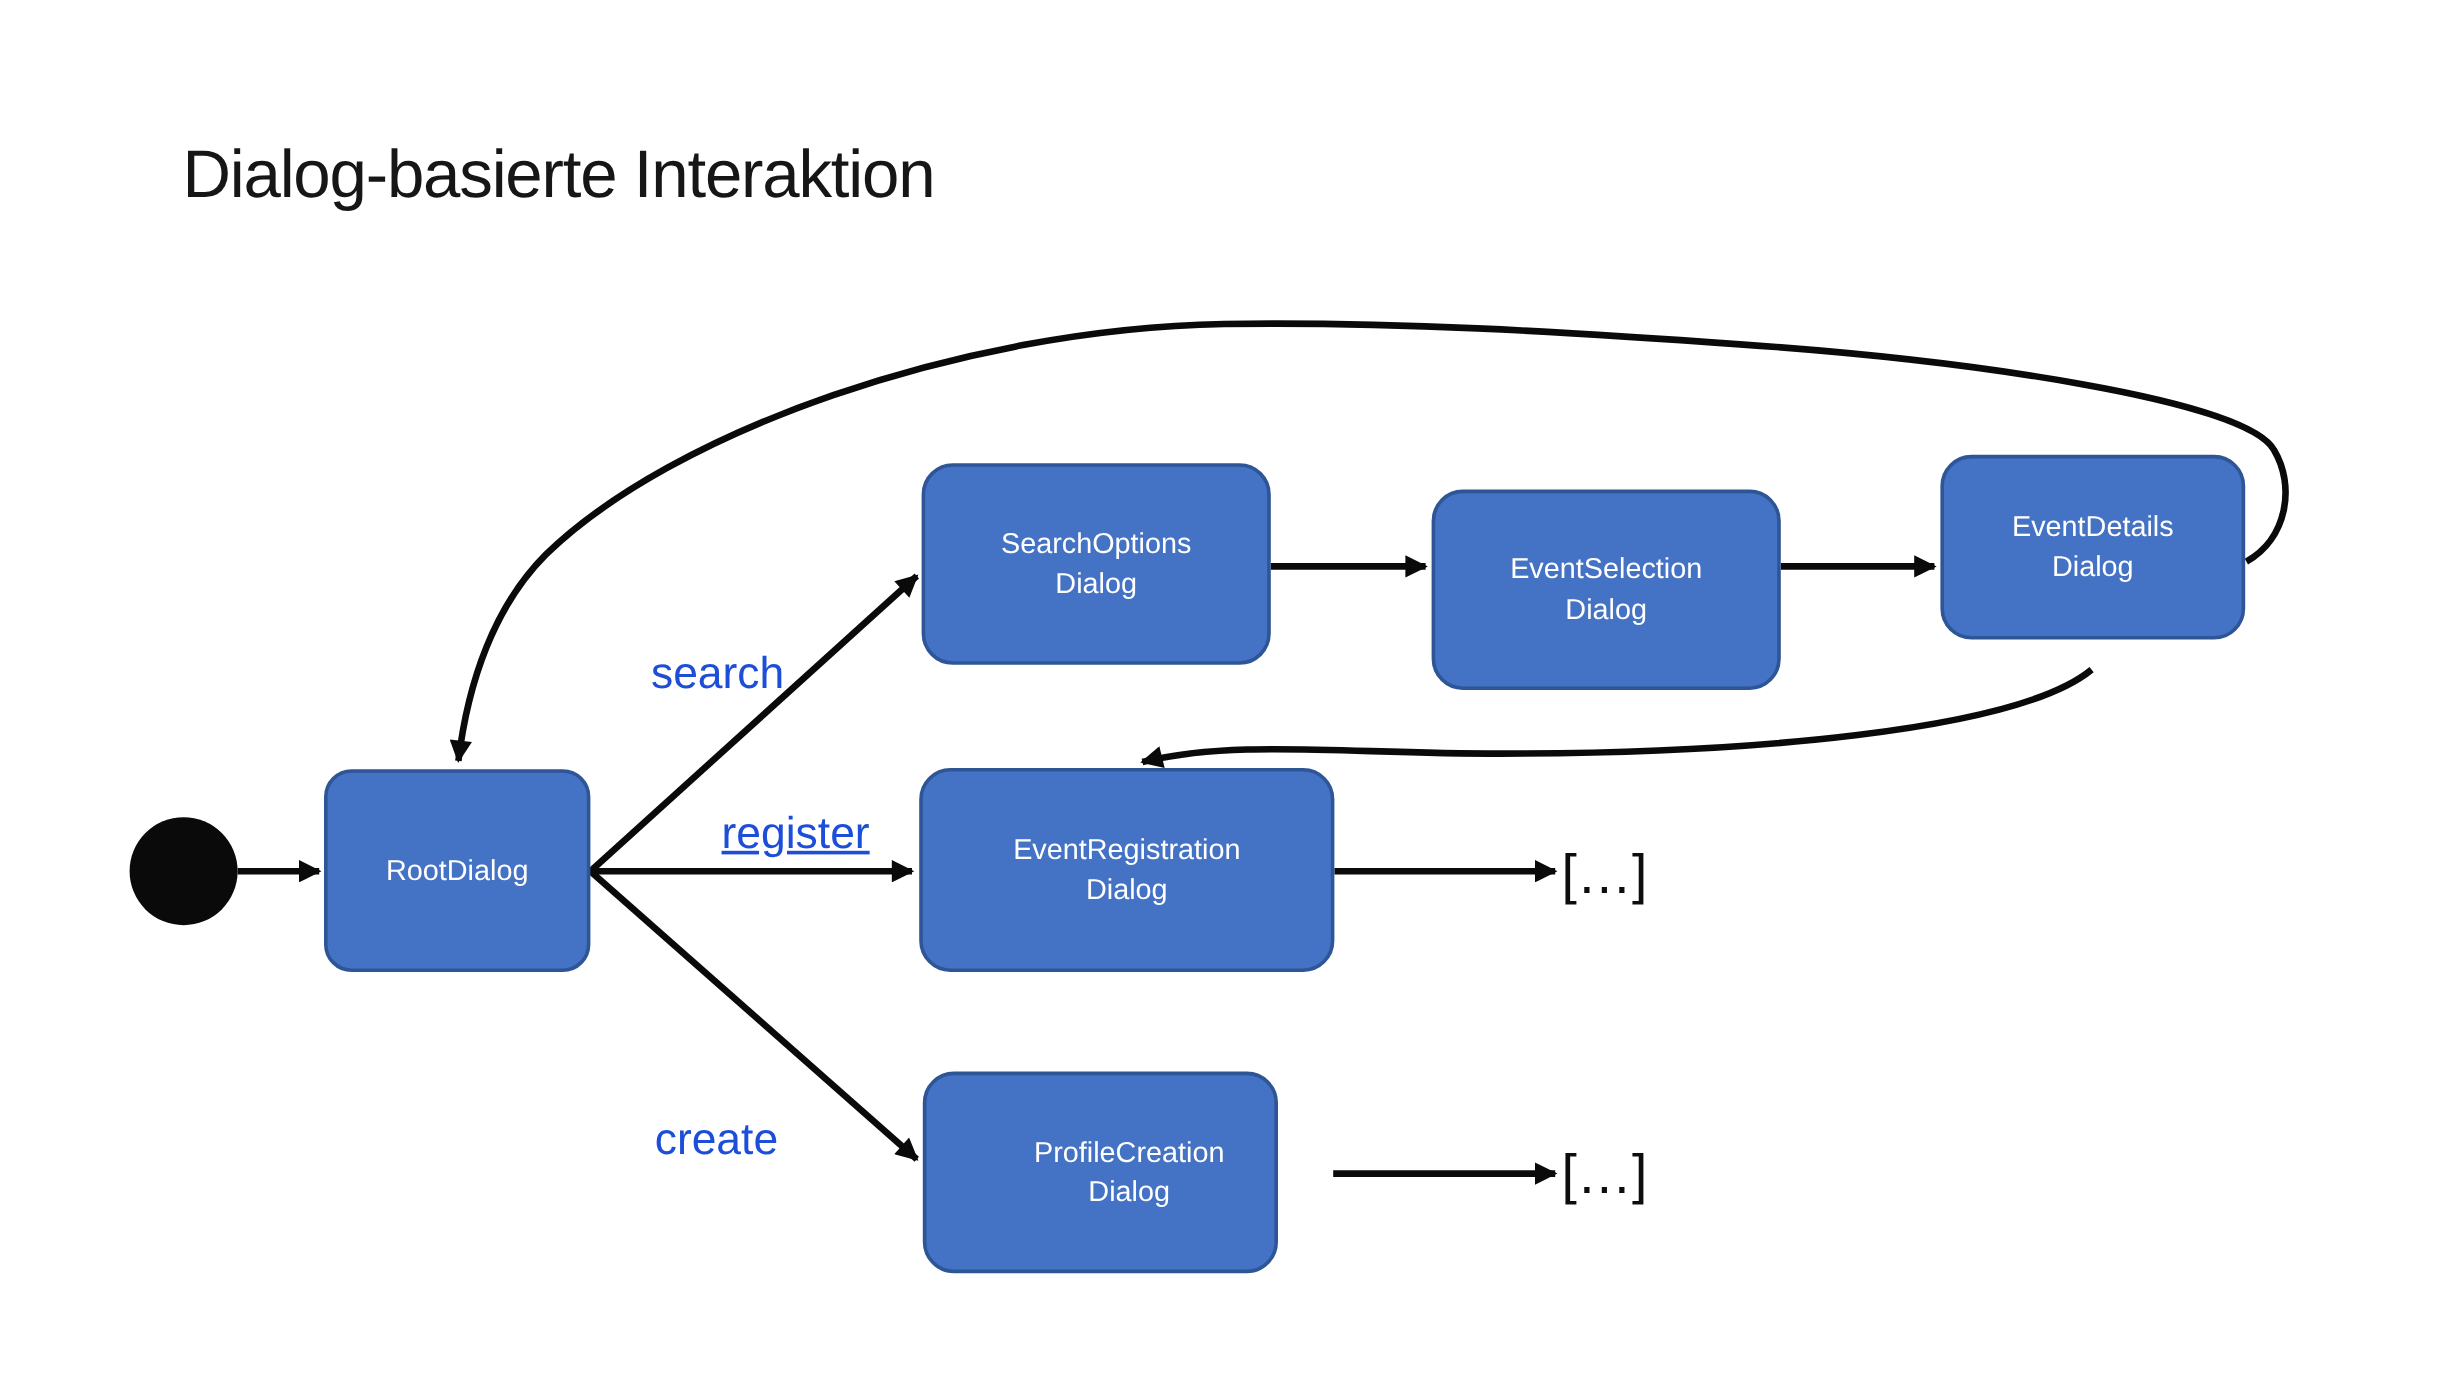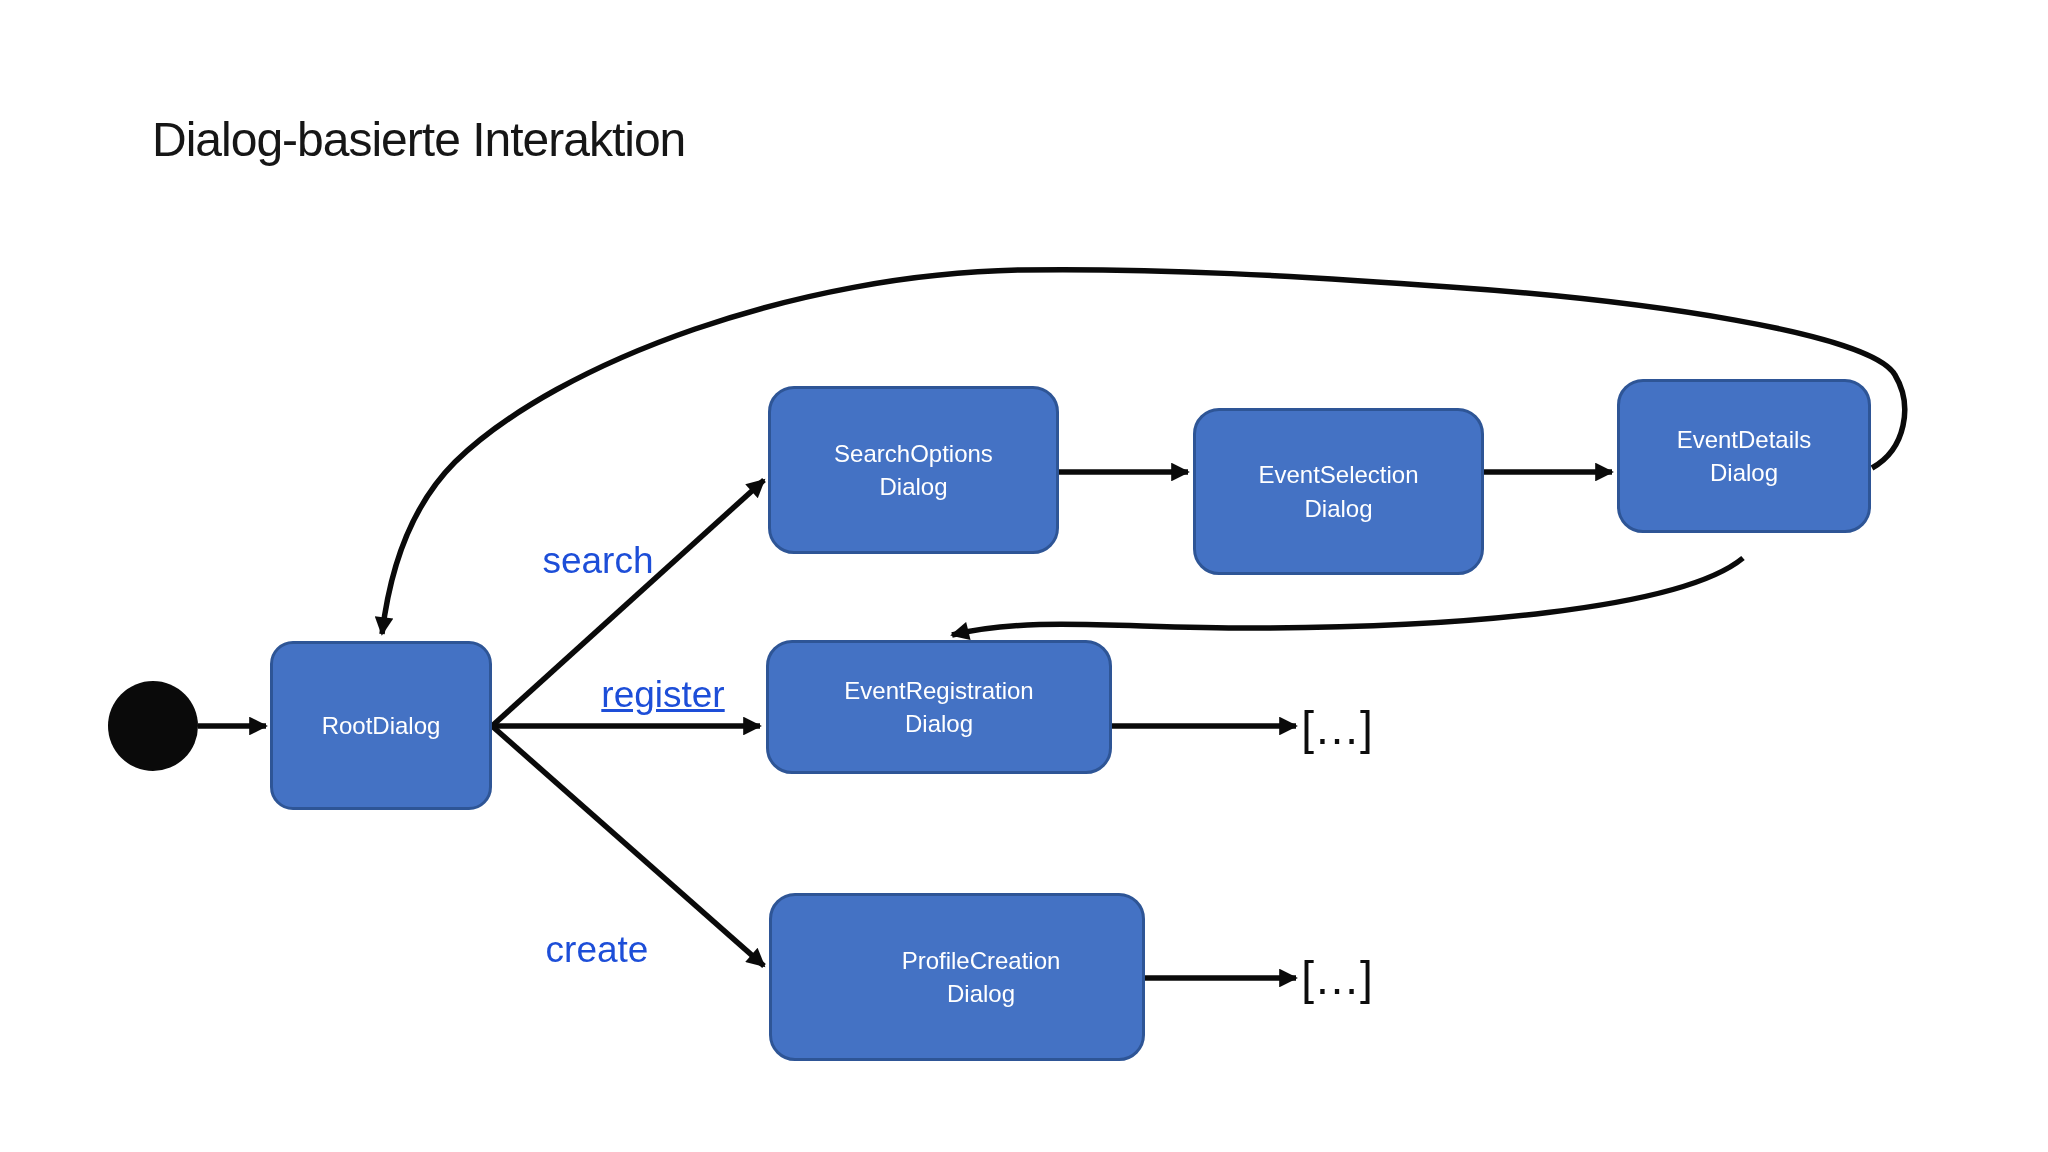--- a/index.html
+++ b/index.html
@@ -6,21 +6,21 @@
   body {
     width: 2048px; height: 1152px;
     background: #ffffff;
     font-family: "Liberation Sans", "DejaVu Sans", sans-serif;
     position: relative; overflow: hidden;
   }
   .stage { position: absolute; inset: 0; width: 2048px; height: 1152px; }
   .wires { position: absolute; left: 0; top: 0; }
   .slide-title {
     position: absolute; left: 152px; top: 112px;
-    font-size: 48px; font-weight: 300; letter-spacing: -1px;
+    font-size: 56px; font-weight: 300; letter-spacing: -1px;
     color: var(--title-text, #161616); white-space: nowrap;
   }
   .node {
     position: absolute; box-sizing: border-box;
     background: var(--node-fill, #4472c4);
     border: 3px solid var(--node-border, #2e5596);
     border-radius: 26px;
     color: var(--node-text, #ffffff);
     display: flex; flex-direction: column; align-items: center; justify-content: center;
     text-align: center; font-size: 24px; line-height: 1.38;
@@ -91,26 +91,26 @@
   <div class="node" style="left:1193px; top:388px; width:291px; height:167px;margin-top:20px;">
     <span>EventSelection</span>
     <span>Dialog</span>
   </div>
 
   <div class="node" style="left:1617px; top:379px; width:254px; height:154px;">
     <span>EventDetails</span>
     <span>Dialog</span>
   </div>
 
-  <div class="node" style="left:766px; top:640px; width:346px; height:134px;">
+  <div class="node" style="left:766px; top:640px; width:346px; height:170px;">
     <span>EventRegistration</span>
     <span>Dialog</span>
   </div>
 
-  <div class="node" style="left:769px; top:893px; width:376px; height:168px;padding-left:48px;">
+  <div class="node" style="left:769px; top:893px; width:296px; height:168px;padding-left:48px;">
     <span>ProfileCreation</span>
     <span>Dialog</span>
   </div>
 
   <div class="edge-label" style="left:598px; top:561px;">search</div>
 
   <div class="edge-label" style="left:663px; top:695px;text-decoration:underline;">register</div>
 
   <div class="edge-label" style="left:597px; top:950px;">create</div>
 

